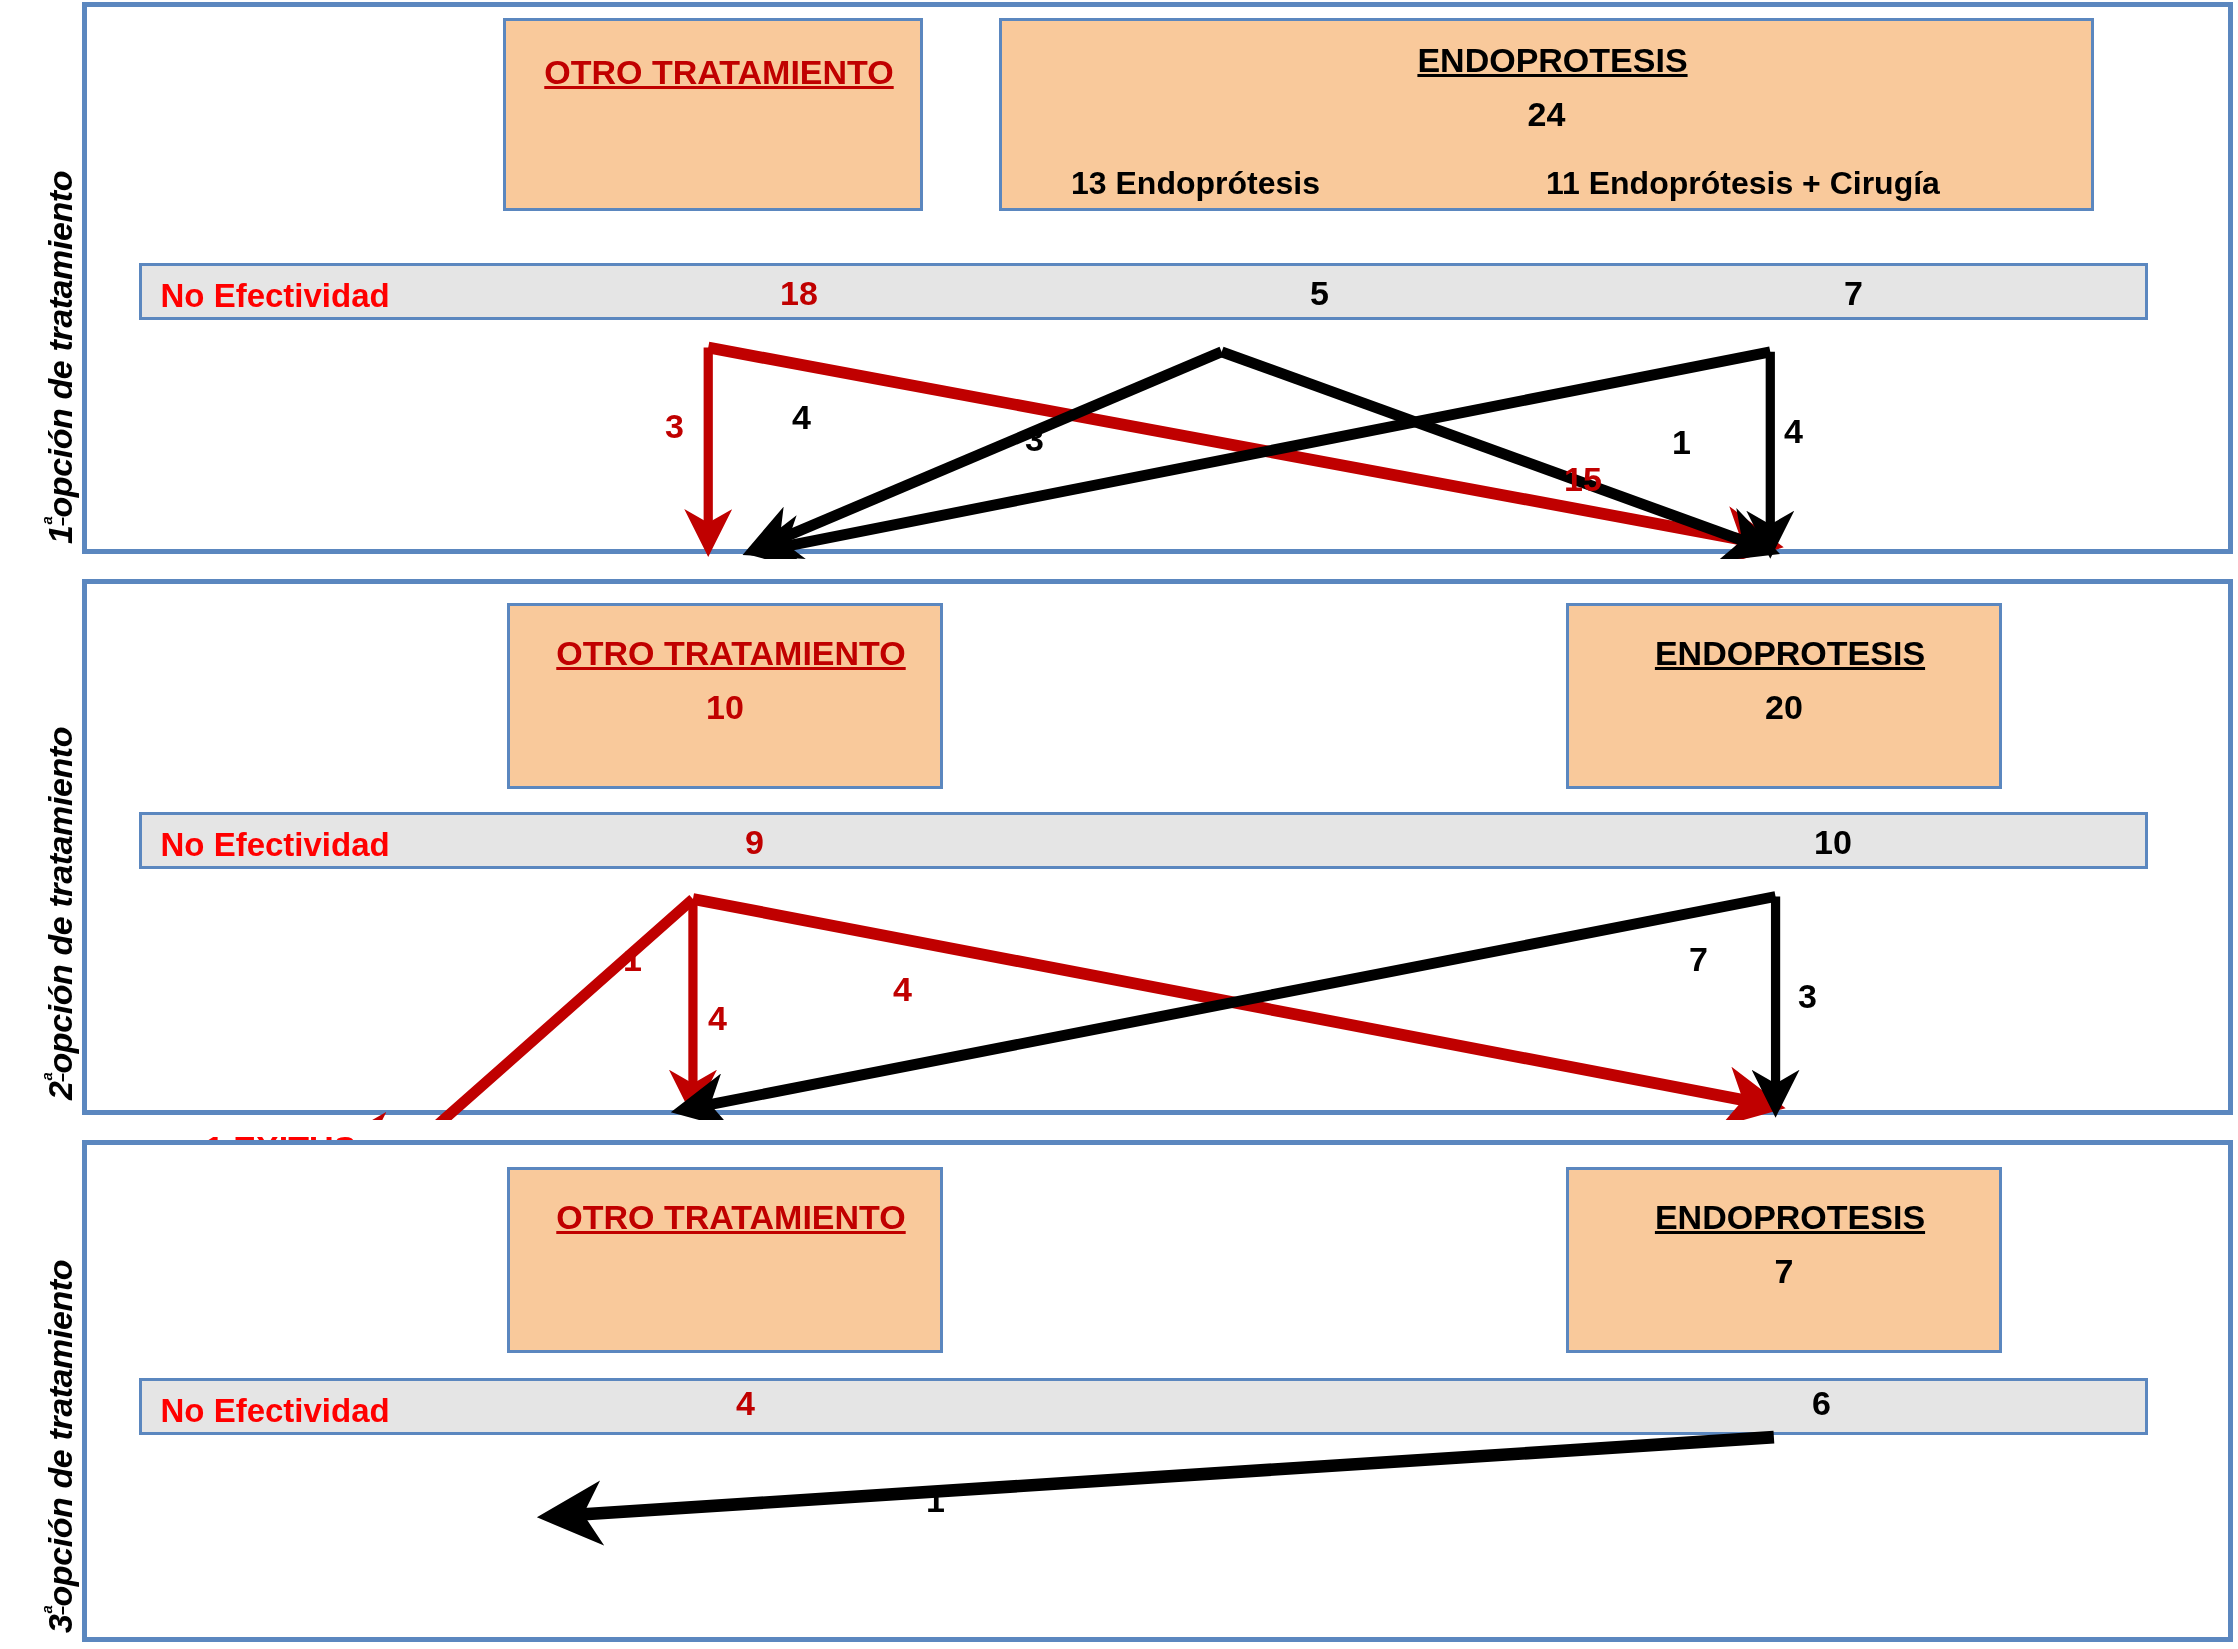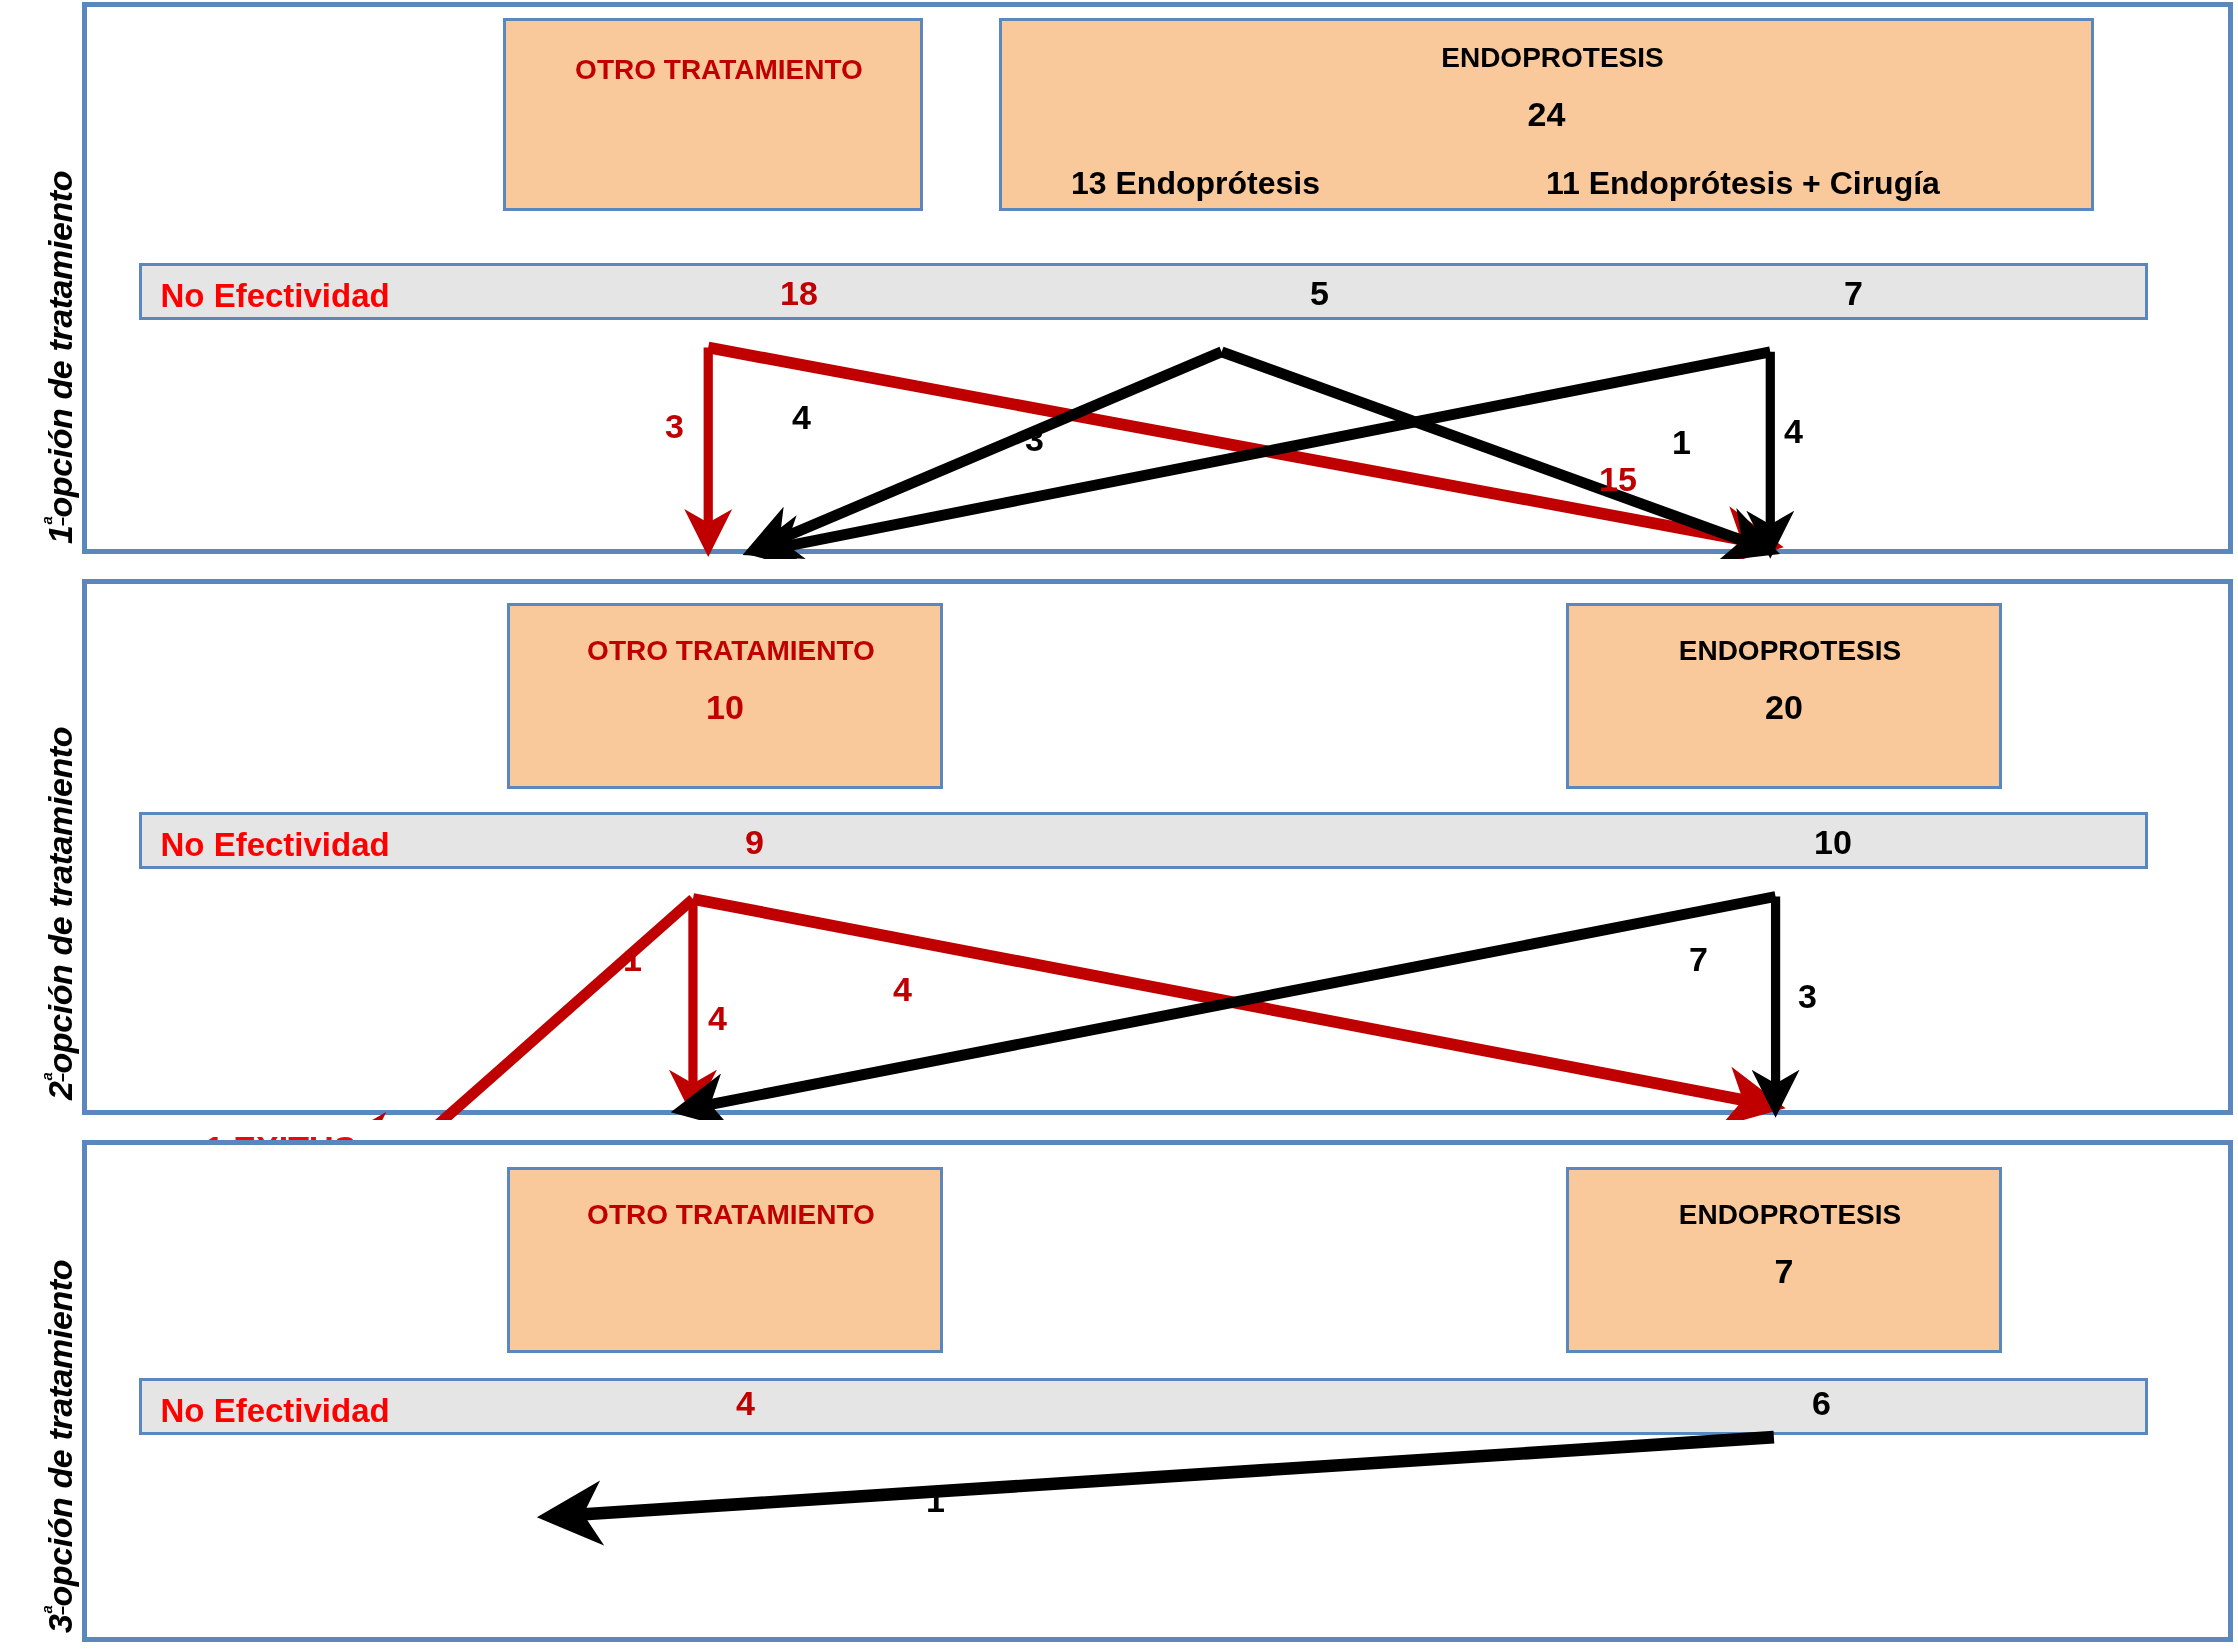--- a/index.html
+++ b/index.html
@@ -31,22 +31,23 @@
   .obox{
     position:absolute;
     background:#F9C99B;
     border:3.4px solid #5B87BF;
     box-sizing:border-box;
   }
   .obox-title{
     position:absolute;left:12px;right:0;
     text-align:center;
     font-weight:bold;
-    font-size:28px;
+    font-size:34px;
     line-height:1.05;
+    text-decoration:underline;
   }
   .obox-count{
     position:absolute;left:0;right:0;
     text-align:center;
     font-weight:bold;
     font-size:34px;
   }
   .red-txt{color:#C00000;}
   .blk-txt{color:#000000;}
 
@@ -148,21 +149,21 @@
       <path d="M1352,411 L1998,645" stroke="#000000" stroke-width="13" fill="none" marker-end="url(#ah-blk-1)"></path>
 
       <path d="M2006,411 L806,648" stroke="#000000" stroke-width="13" fill="none" marker-end="url(#ah-blk-1)"></path>
 
       <path d="M2006,411 L2006,640" stroke="#000000" stroke-width="11" fill="none" marker-end="url(#ah-blk-1)"></path>
     </svg>
 
     <div class="alab red" style="left:578px; top:400px;">3</div>
     <div class="alab blk" style="left:705px; top:391px;">4</div>
     <div class="alab blk" style="left:938px; top:413px;">3</div>
-    <div class="alab red" style="left:1477px; top:453px;margin-left:35px;">15</div>
+    <div class="alab red" style="left:1477px; top:453px;">15</div>
     <div class="alab blk" style="left:1585px; top:416px;">1</div>
     <div class="alab blk" style="left:1697px; top:405px;">4</div>
   </div>
 
   <div class="panel" style="left:82px; top:579px; width:2151px; height:536px;">
 
     <div class="obox" style="left:420px; top:18.5px; width:436px; height:186px;">
       <div class="obox-title red-txt" style="top:30px;">OTRO TRATAMIENTO</div>
       <div class="obox-count red-txt" style="top:82px;">10</div>
     </div>

